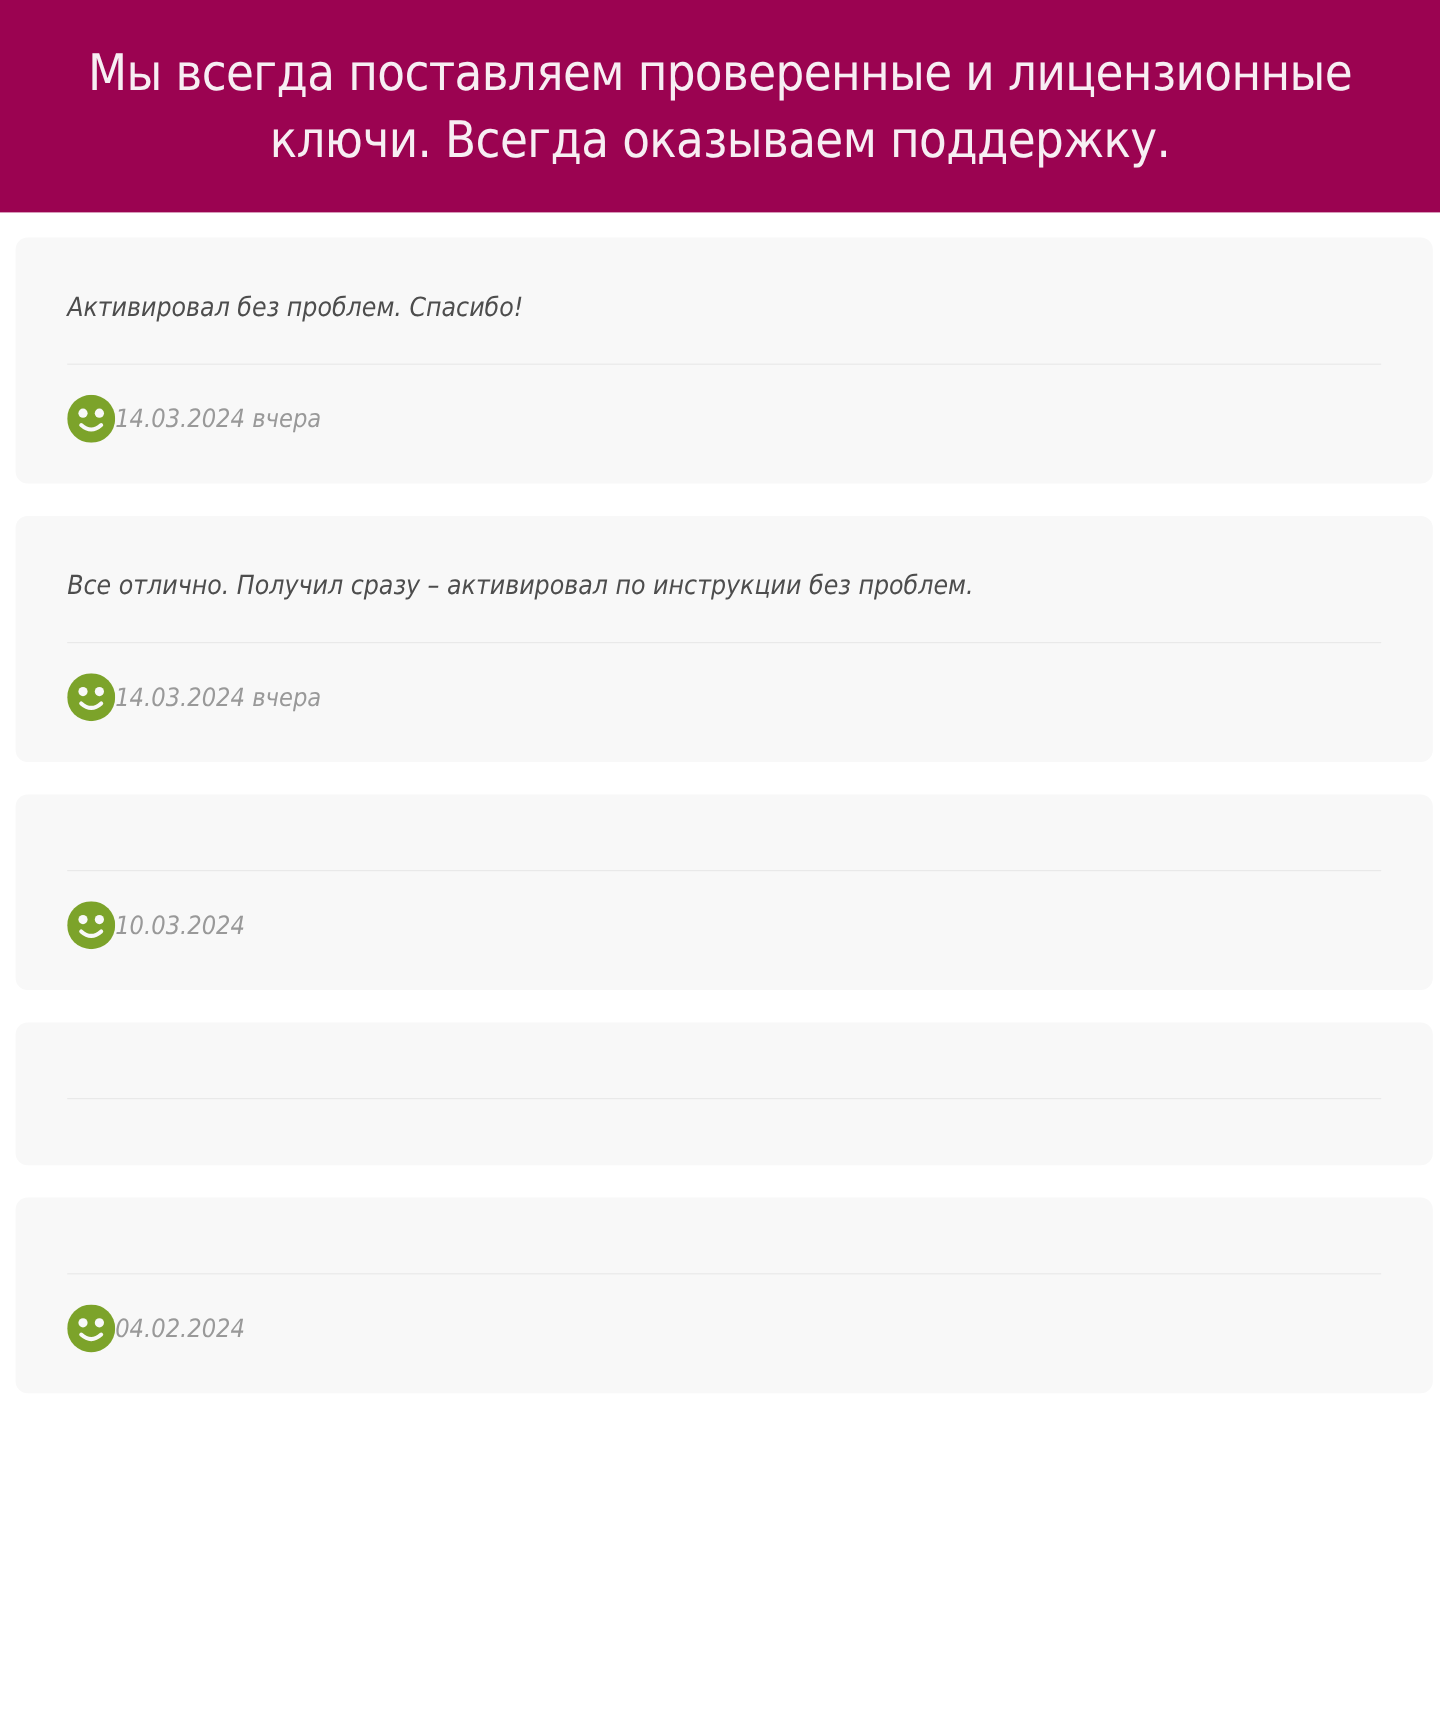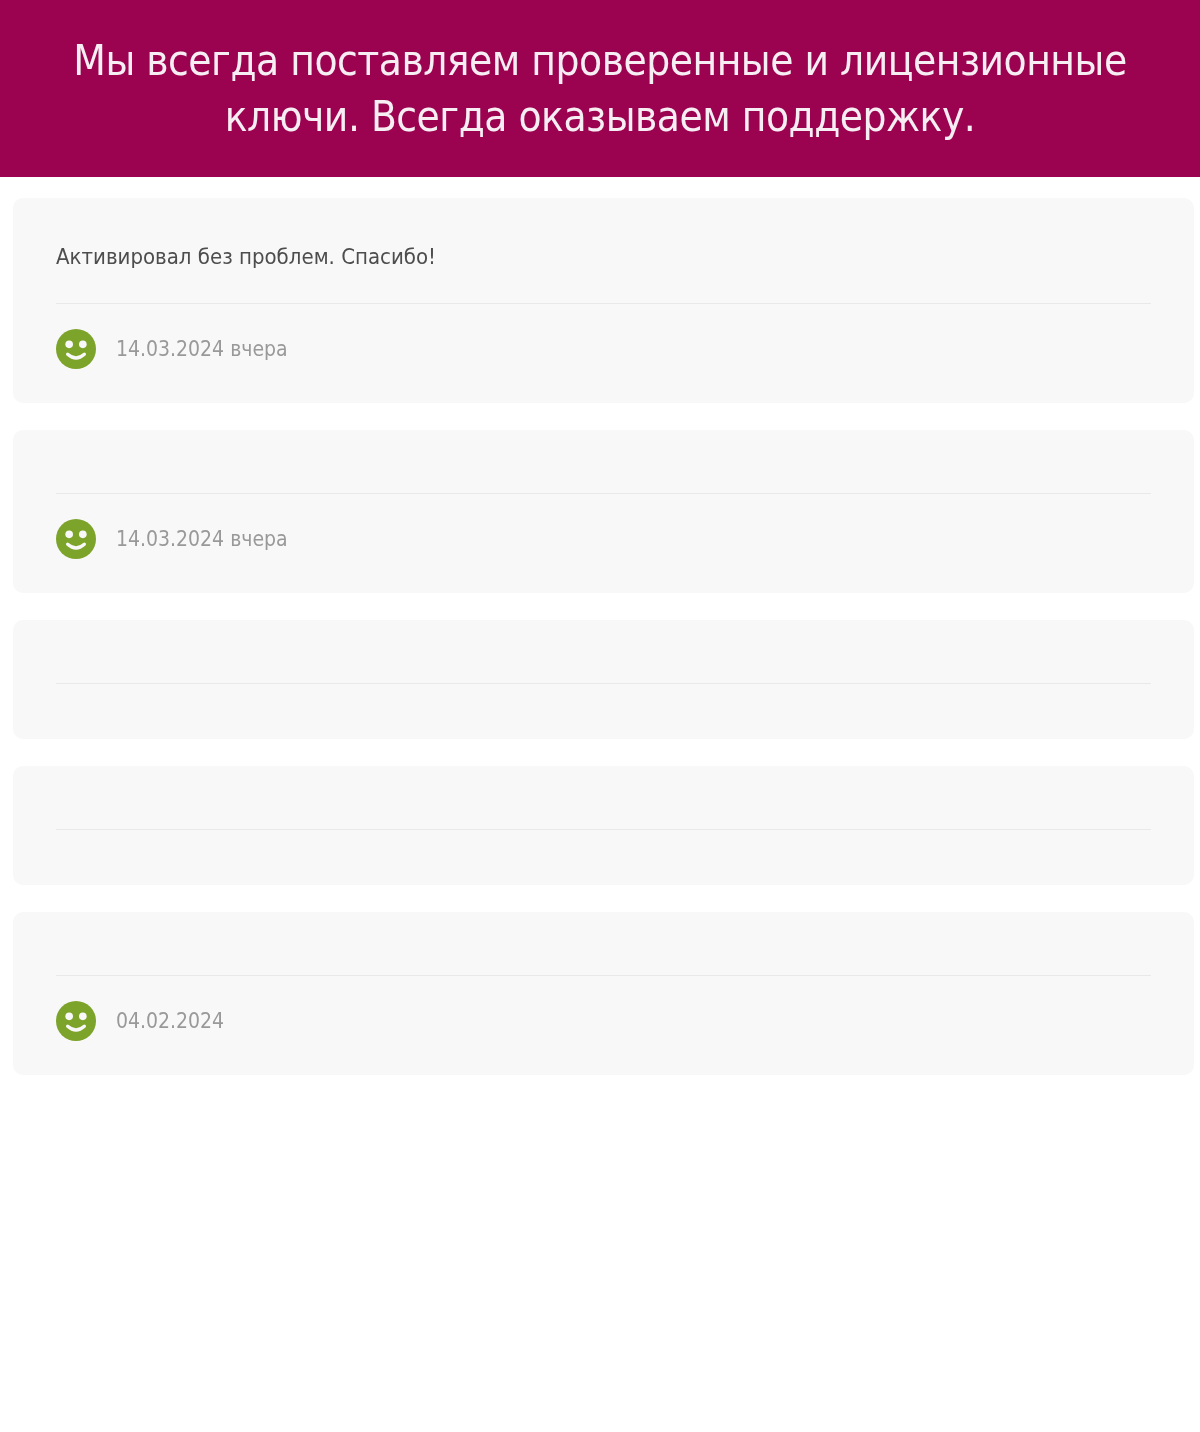--- a/index.html
+++ b/index.html
@@ -30,20 +30,21 @@
     line-height: 56px;
     font-weight: 400;
     font-stretch: condensed;
     font-family: "DejaVu Sans", "Liberation Sans", sans-serif;
     letter-spacing: -0.5px;
   }
 
   
   .reviews {
     padding: 21px 6px 0 13px;
+    font-style: italic;
   }
   .card {
     background: #f8f8f8;
     border-radius: 10px;
     padding: 36px 43px 30px 43px;
     margin-bottom: 27px;
   }
   .review-text {
     color: #4d4d4d;
     font-size: 22px;
@@ -54,21 +55,20 @@
     padding-top: 4px;
   }
   .divider {
     border: none;
     border-top: 1px solid #e9e9e9;
     margin: 27px 0 25px 0;
   }
   .meta {
     display: flex;
     align-items: center;
-    gap: 20px;
     padding-bottom: 4px;
   }
   .smiley {
     width: 40px;
     height: 40px;
     display: inline-block;
     flex: 0 0 auto;
   }
   .smiley svg { display: block; width: 40px; height: 40px; }
   .date {
@@ -97,36 +97,48 @@
           <circle cx="7.9" cy="9.2" r="2.3" fill="#f8f8f8"></circle>
           <circle cx="16.1" cy="9.2" r="2.3" fill="#f8f8f8"></circle>
           <path d="M7 15.1 Q12 19.6 17 15.1" stroke="#f8f8f8" stroke-width="2" fill="none" stroke-linecap="round"></path>
         </svg>
       </span>
       <span class="date">14.03.2024 вчера</span>
     </div>
   </article>
 
   <article class="card">
+    <p class="review-text">Все отлично. Получил сразу – активировал по инструкции без проблем.</p>
     <hr class="divider">
     <div class="meta">
       <span class="smiley">
         <svg viewBox="0 0 24 24" aria-hidden="true">
           <circle cx="12" cy="12" r="12" fill="#7ca32a"></circle>
           <circle cx="7.9" cy="9.2" r="2.3" fill="#f8f8f8"></circle>
           <circle cx="16.1" cy="9.2" r="2.3" fill="#f8f8f8"></circle>
           <path d="M7 15.1 Q12 19.6 17 15.1" stroke="#f8f8f8" stroke-width="2" fill="none" stroke-linecap="round"></path>
         </svg>
       </span>
       <span class="date">14.03.2024 вчера</span>
     </div>
   </article>
 
   <article class="card">
     <hr class="divider">
+    <div class="meta">
+      <span class="smiley">
+        <svg viewBox="0 0 24 24" aria-hidden="true">
+          <circle cx="12" cy="12" r="12" fill="#7ca32a"></circle>
+          <circle cx="7.9" cy="9.2" r="2.3" fill="#f8f8f8"></circle>
+          <circle cx="16.1" cy="9.2" r="2.3" fill="#f8f8f8"></circle>
+          <path d="M7 15.1 Q12 19.6 17 15.1" stroke="#f8f8f8" stroke-width="2" fill="none" stroke-linecap="round"></path>
+        </svg>
+      </span>
+      <span class="date">10.03.2024</span>
+    </div>
   </article>
 
   <article class="card">
     <hr class="divider">
   </article>
 
   <article class="card">
     <hr class="divider">
     <div class="meta">
       <span class="smiley">

